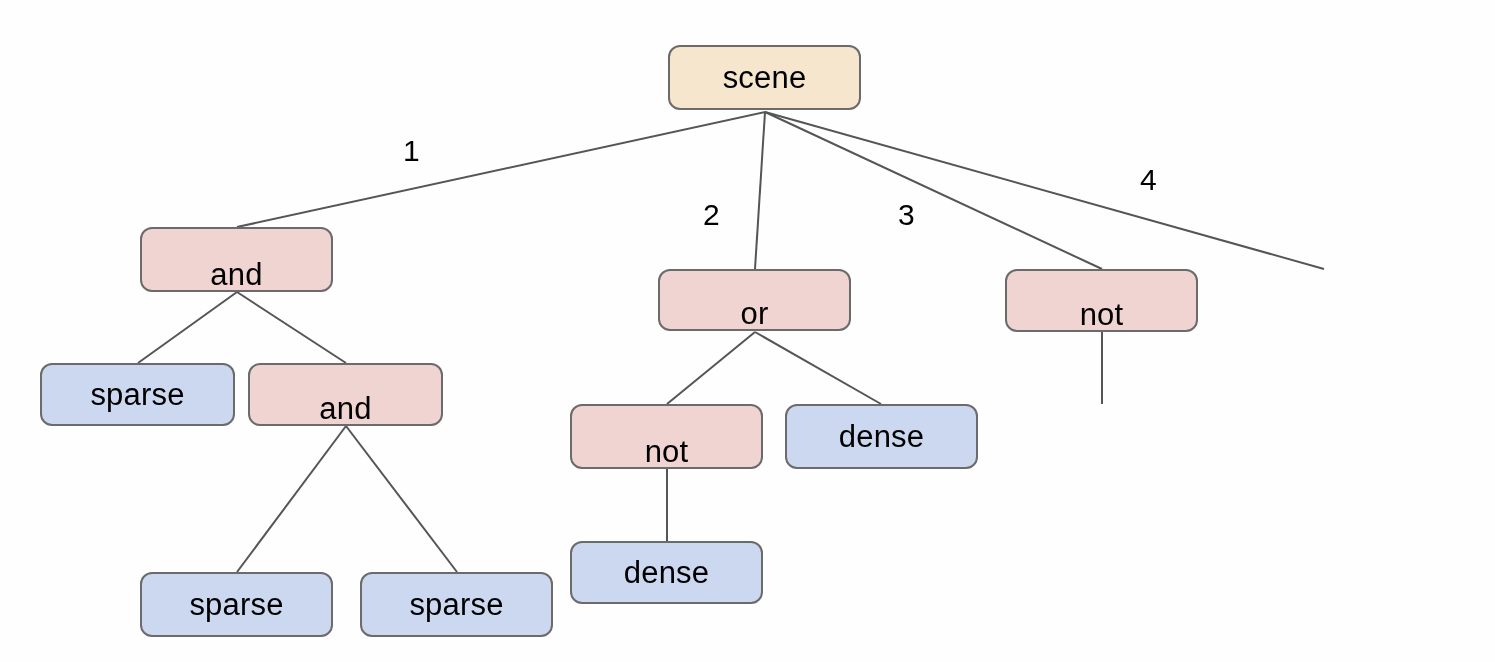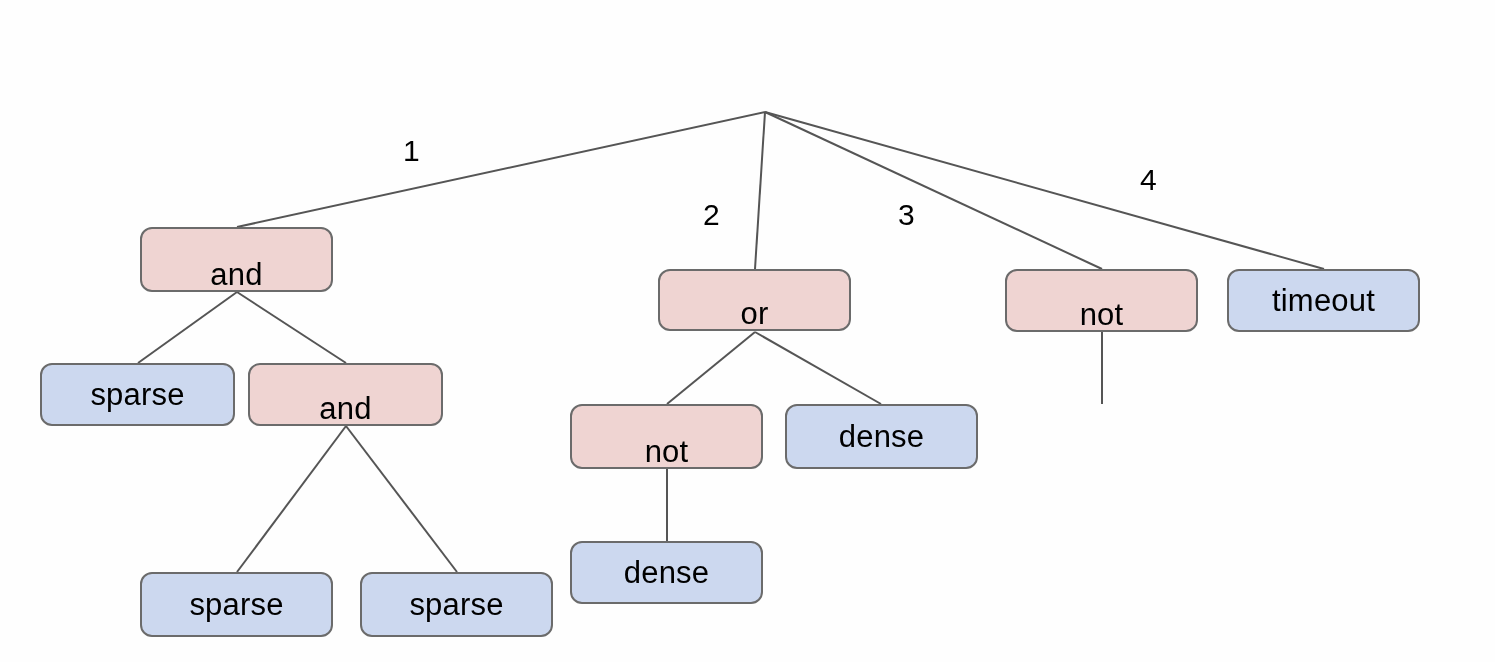--- a/index.html
+++ b/index.html
@@ -77,31 +77,31 @@
       <line x1="237" y1="292" x2="346" y2="363" class="edge-line"></line>
       <line x1="346" y1="426" x2="237" y2="572" class="edge-line"></line>
       <line x1="346" y1="426" x2="457" y2="572" class="edge-line"></line>
       <line x1="755" y1="332" x2="667" y2="404" class="edge-line"></line>
       <line x1="755" y1="332" x2="881" y2="404" class="edge-line"></line>
       <line x1="667" y1="469" x2="667" y2="541" class="edge-line"></line>
       <line x1="1102" y1="332" x2="1102" y2="404" class="edge-line"></line>
     </svg>
 
   <div id="node-layer">
+      <div class="node root" style="left: 668px; top: 45px; width: 193px; height: 65px;">
+        <span>scene</span>
+      </div>
       <div class="node op" style="left: 140px; top: 227px; width: 193px; height: 65px;">
         <span>and</span>
       </div>
       <div class="node op" style="left: 658px; top: 269px; width: 193px; height: 62px;">
         <span>or</span>
       </div>
       <div class="node op" style="left: 1005px; top: 269px; width: 193px; height: 63px;">
         <span>not</span>
-      </div>
-      <div class="node leaf" style="left: 1227px; top: 269px; width: 193px; height: 63px;">
-        <span>timeout</span>
       </div>
       <div class="node leaf" style="left: 40px; top: 363px; width: 195px; height: 63px;">
         <span>sparse</span>
       </div>
       <div class="node op" style="left: 248px; top: 363px; width: 195px; height: 63px;">
         <span>and</span>
       </div>
       <div class="node op" style="left: 570px; top: 404px; width: 193px; height: 65px;">
         <span>not</span>
       </div>

